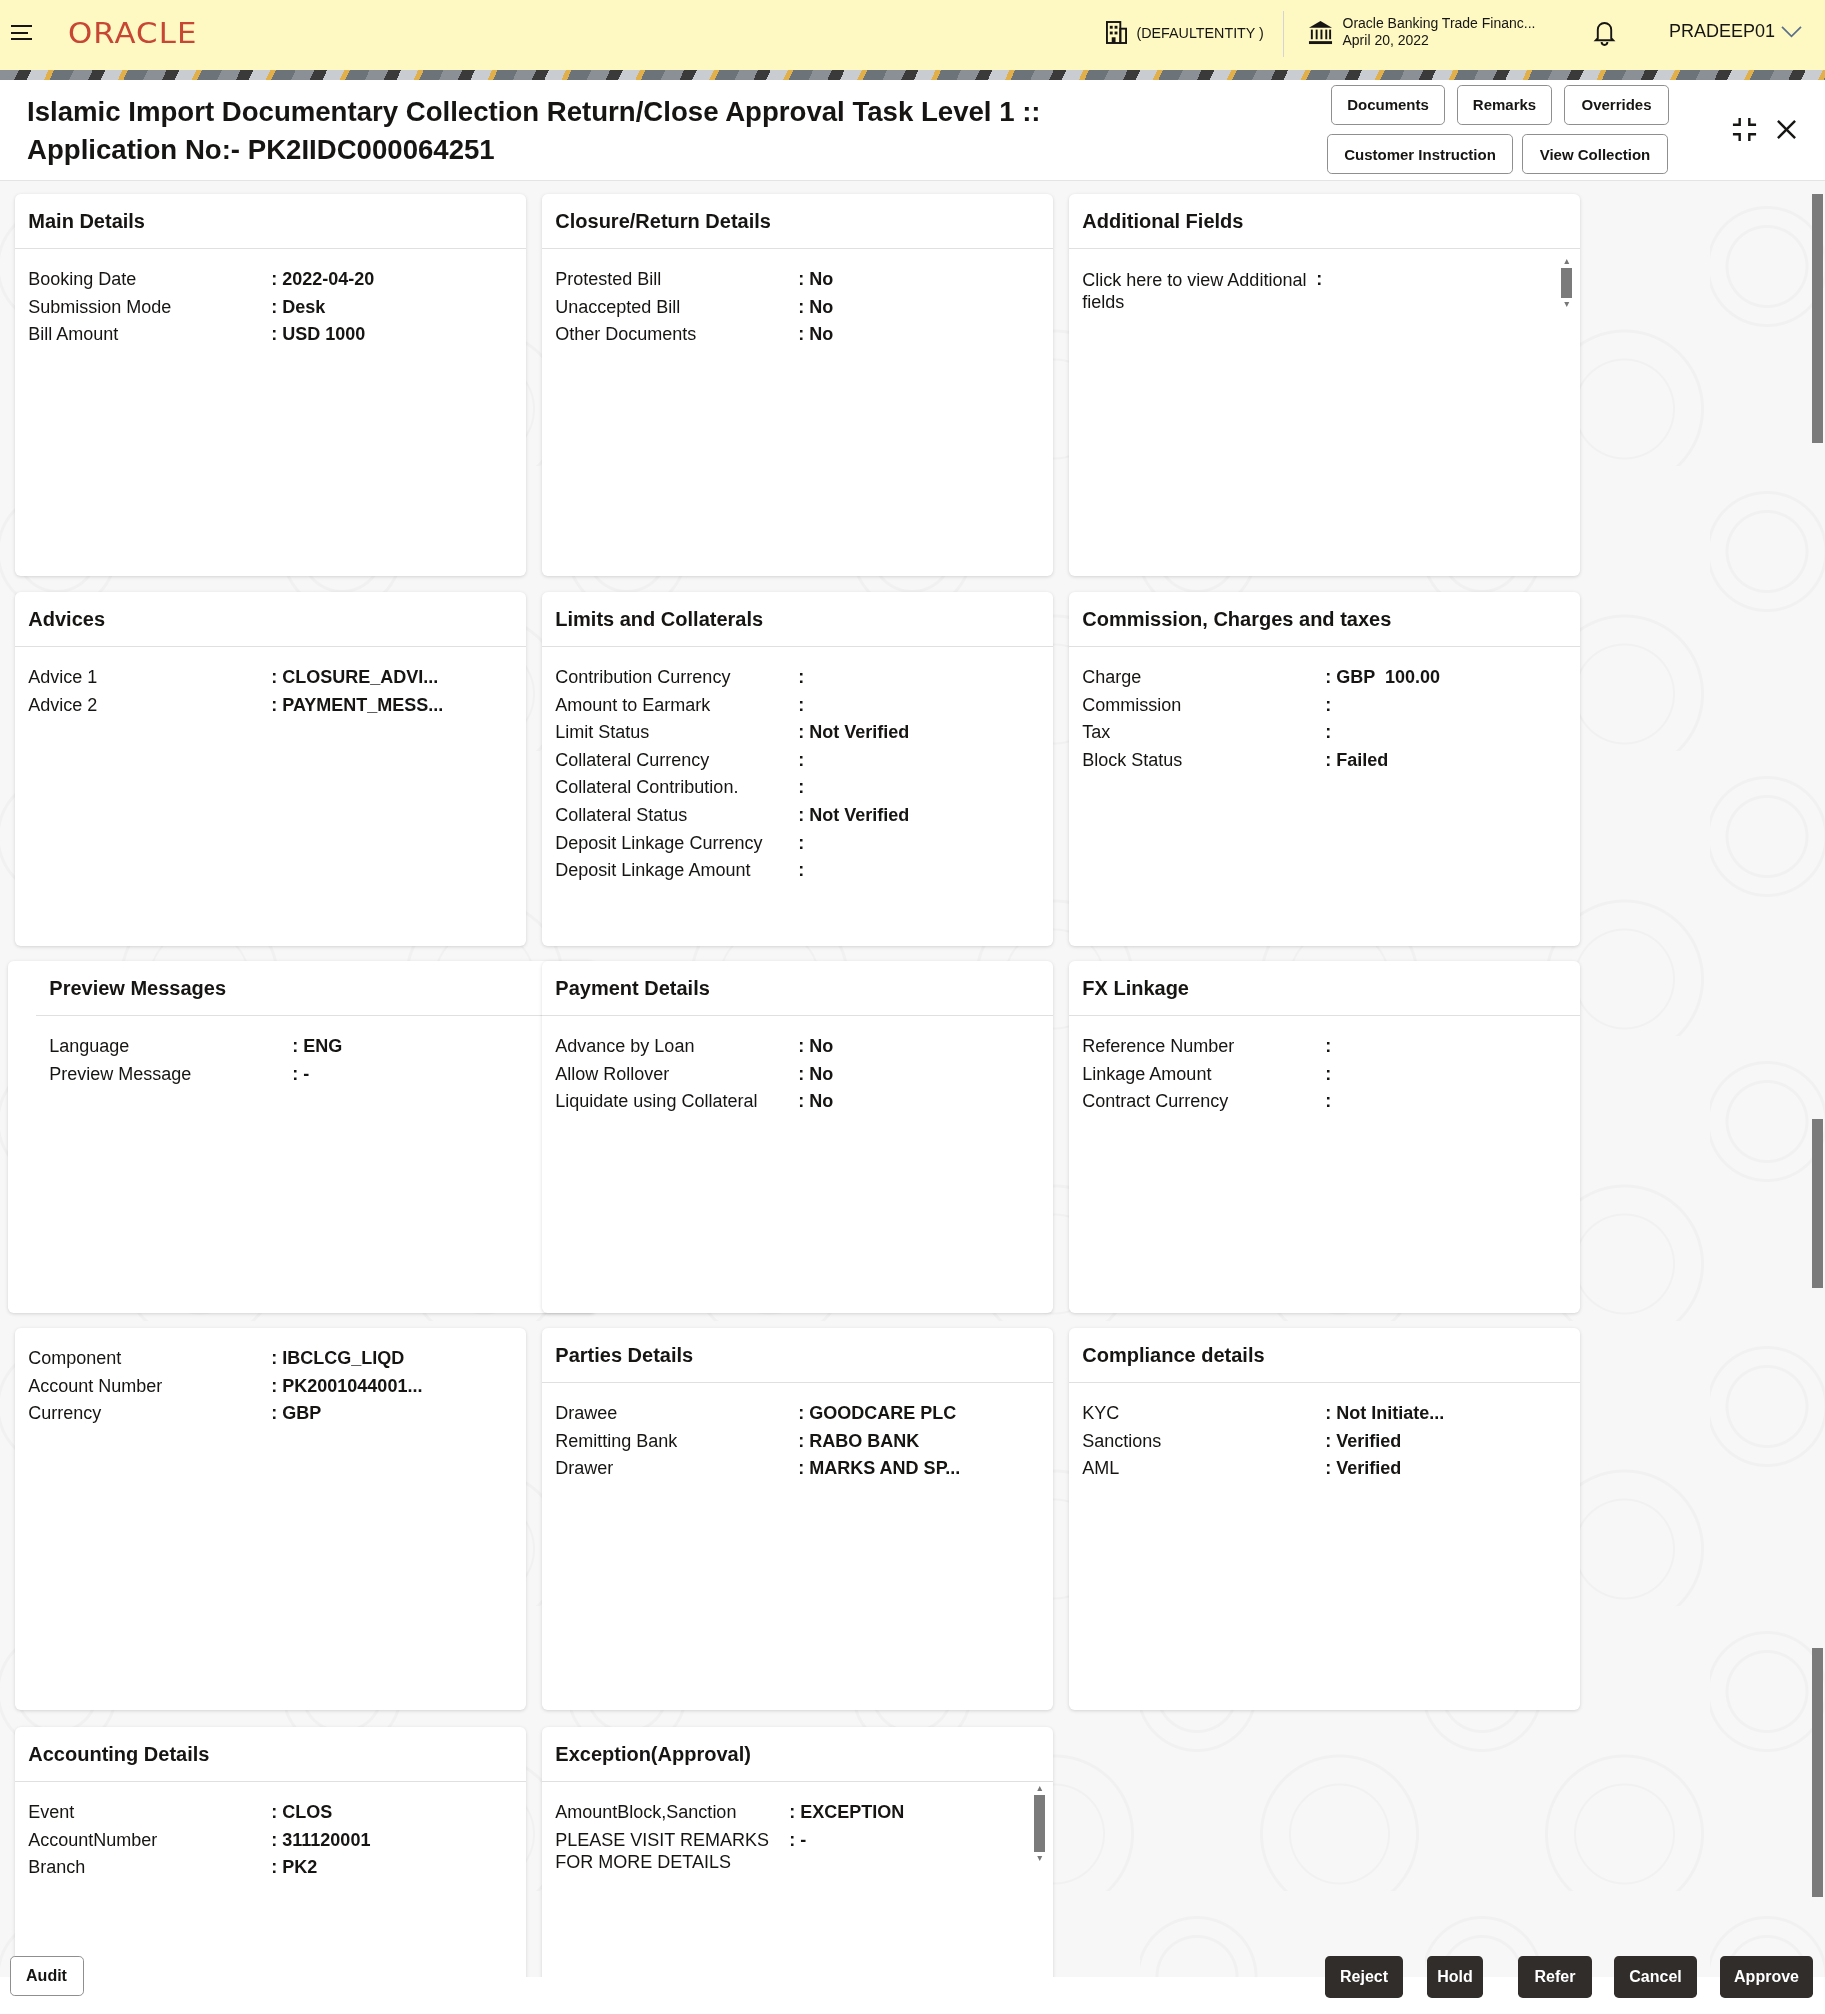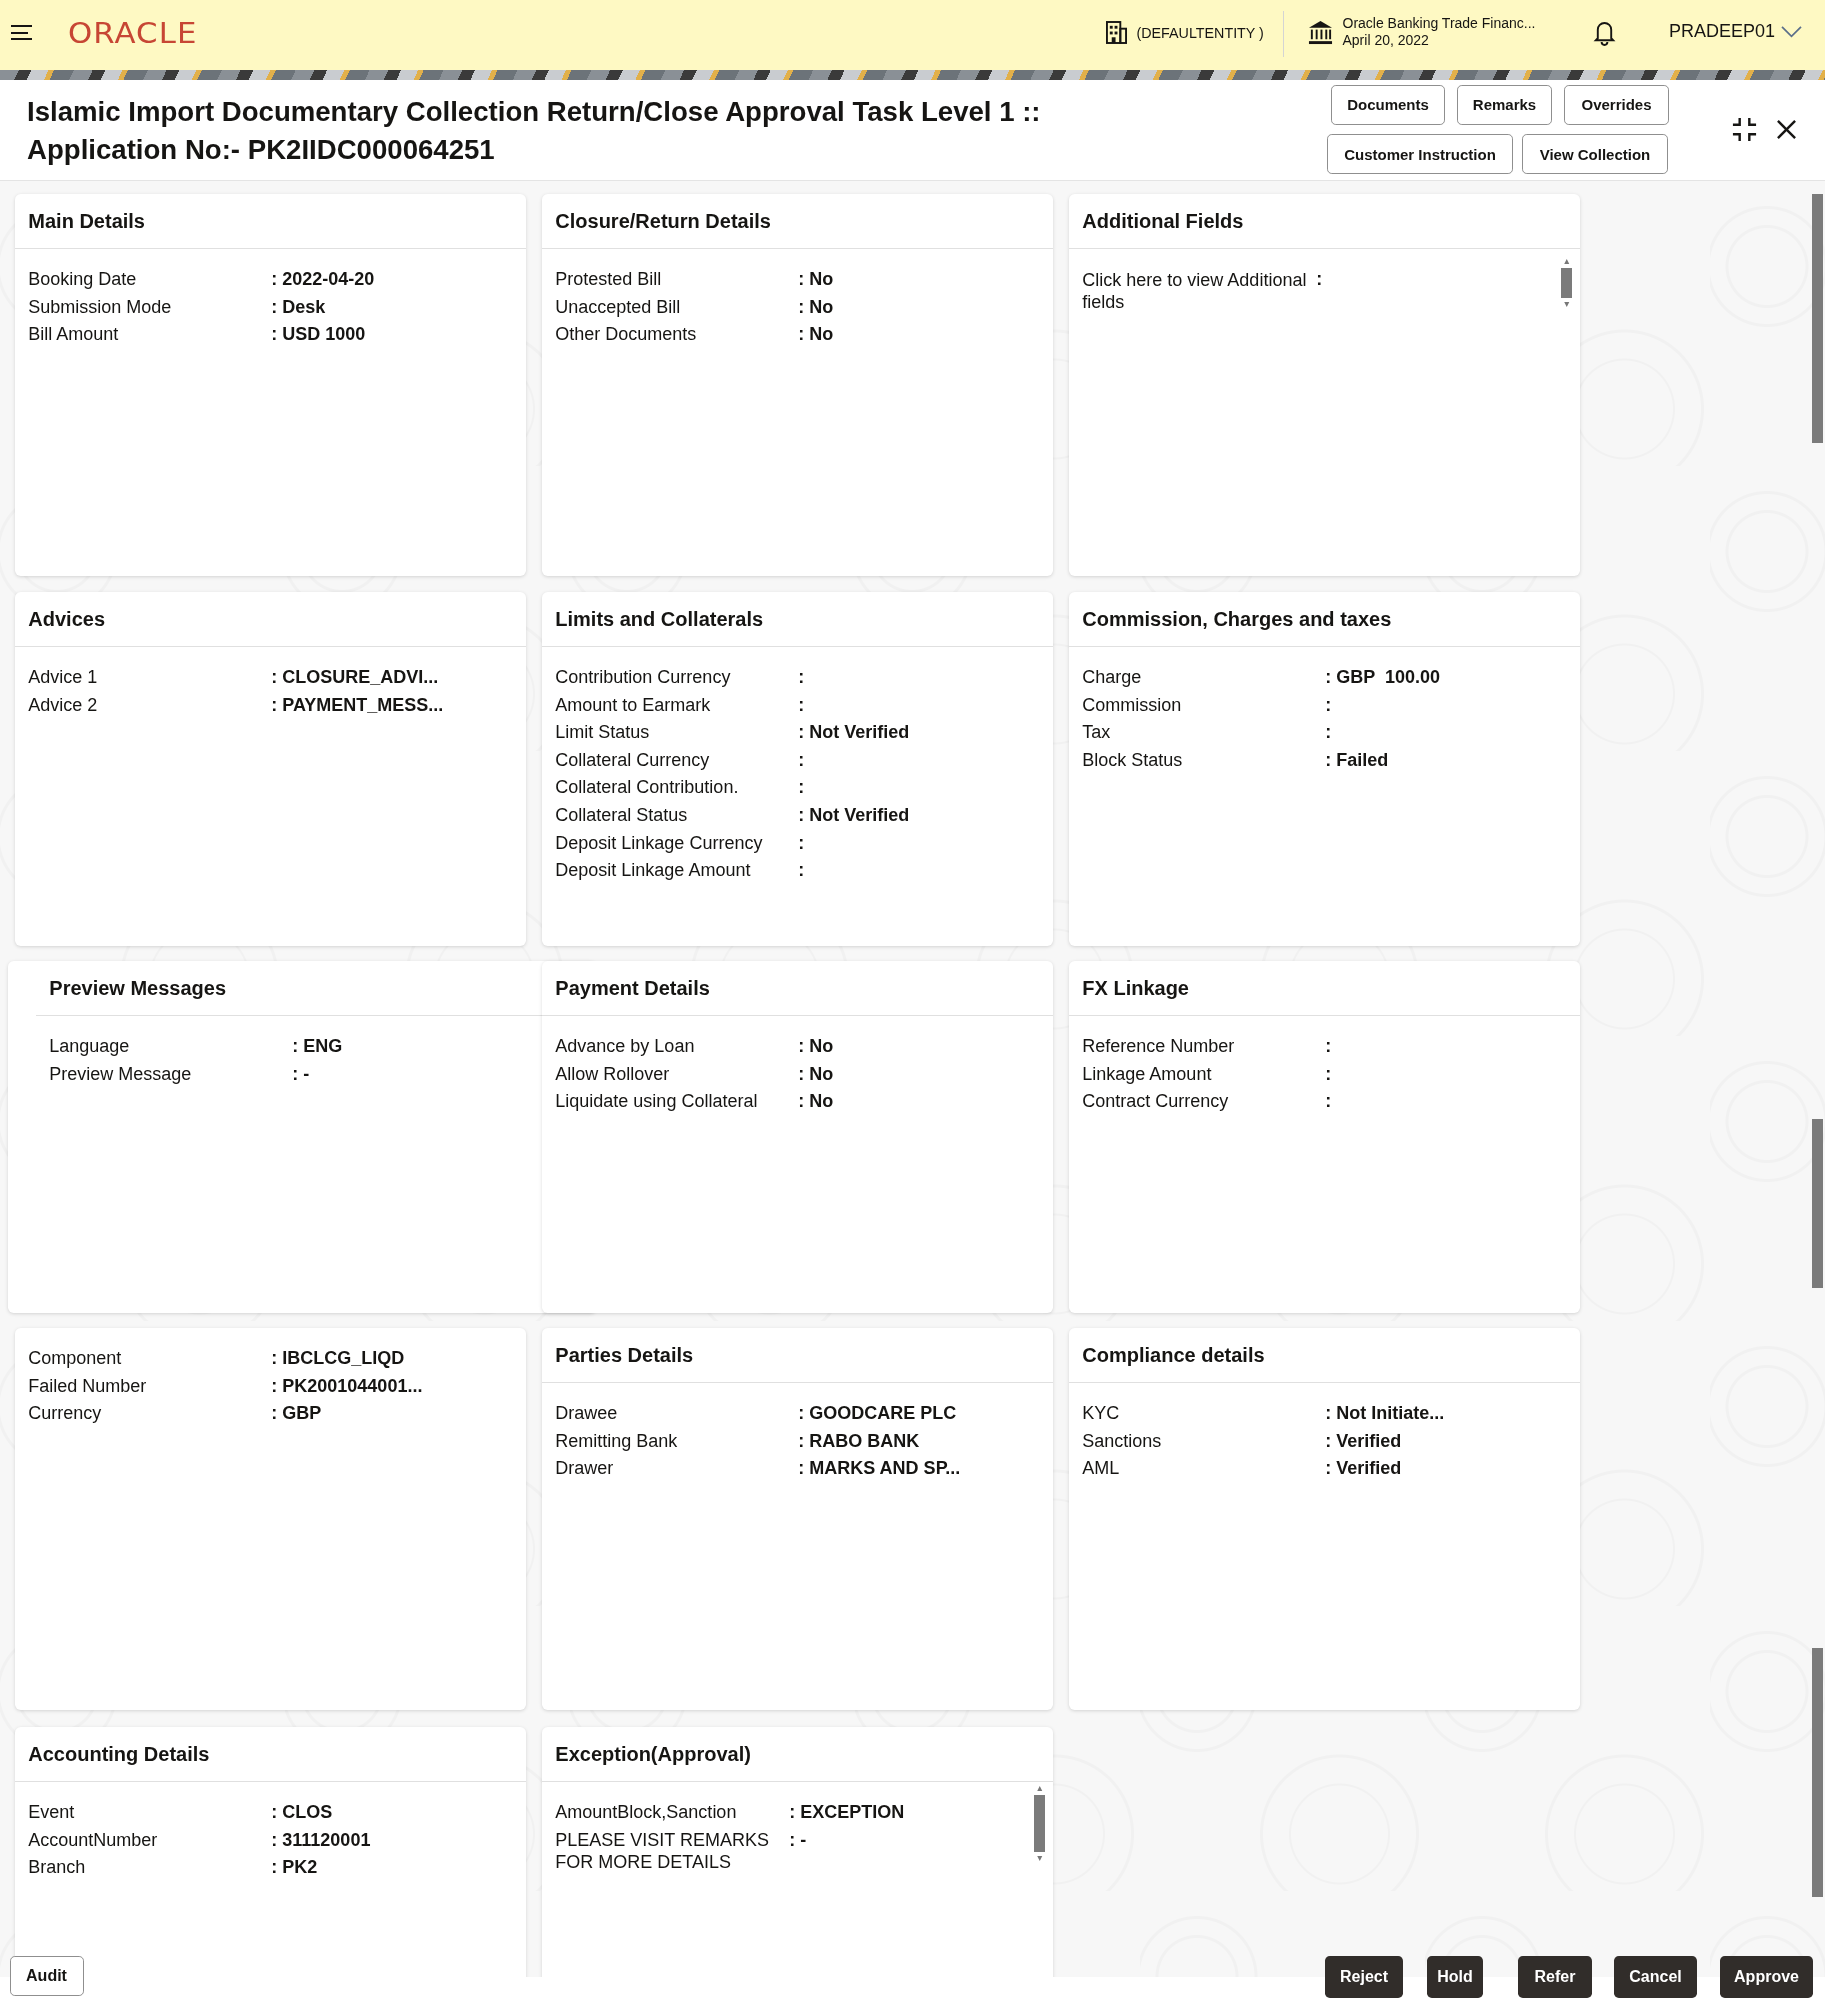--- a/index.html
+++ b/index.html
@@ -317,21 +317,21 @@
       </div>
     </div>
 
     <div class="card" style="left:15px; top:1147px; width:511px; height:382px;">
       <div class="card-body">
         <div class="row">
             <span class="lbl">Component</span>
             <span class="val">: IBCLCG_LIQD</span>
           </div>
         <div class="row">
-            <span class="lbl">Failed Number</span>
+            <span class="lbl">Account Number</span>
             <span class="val">: PK2001044001...</span>
           </div>
         <div class="row">
             <span class="lbl">Currency</span>
             <span class="val">: GBP</span>
           </div>
       </div>
     </div>
 
     <div class="card" style="left:542px; top:1147px; width:511px; height:382px;">

